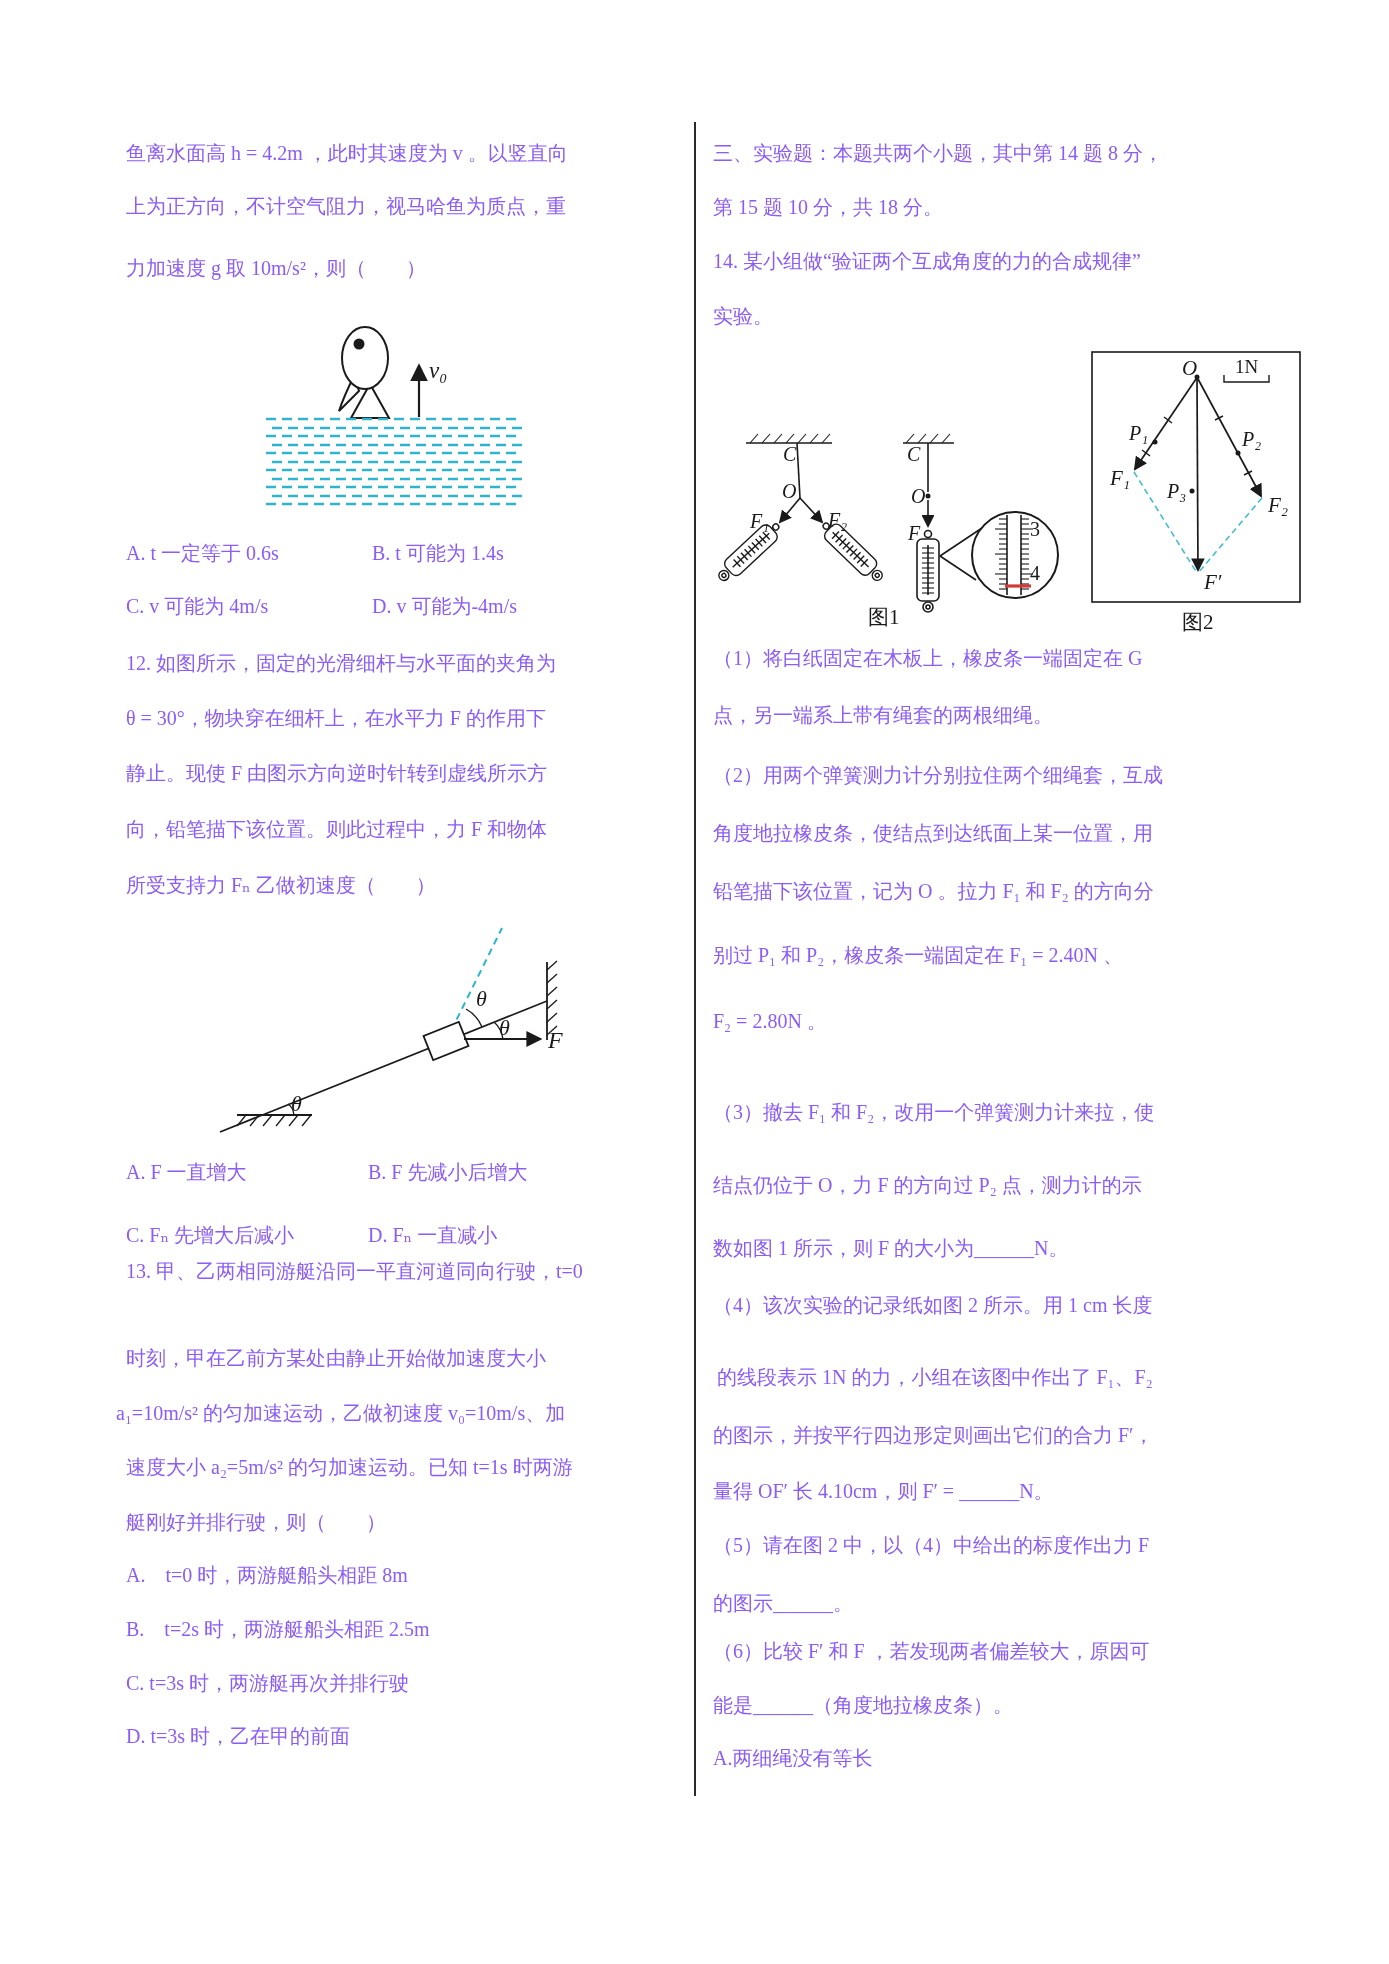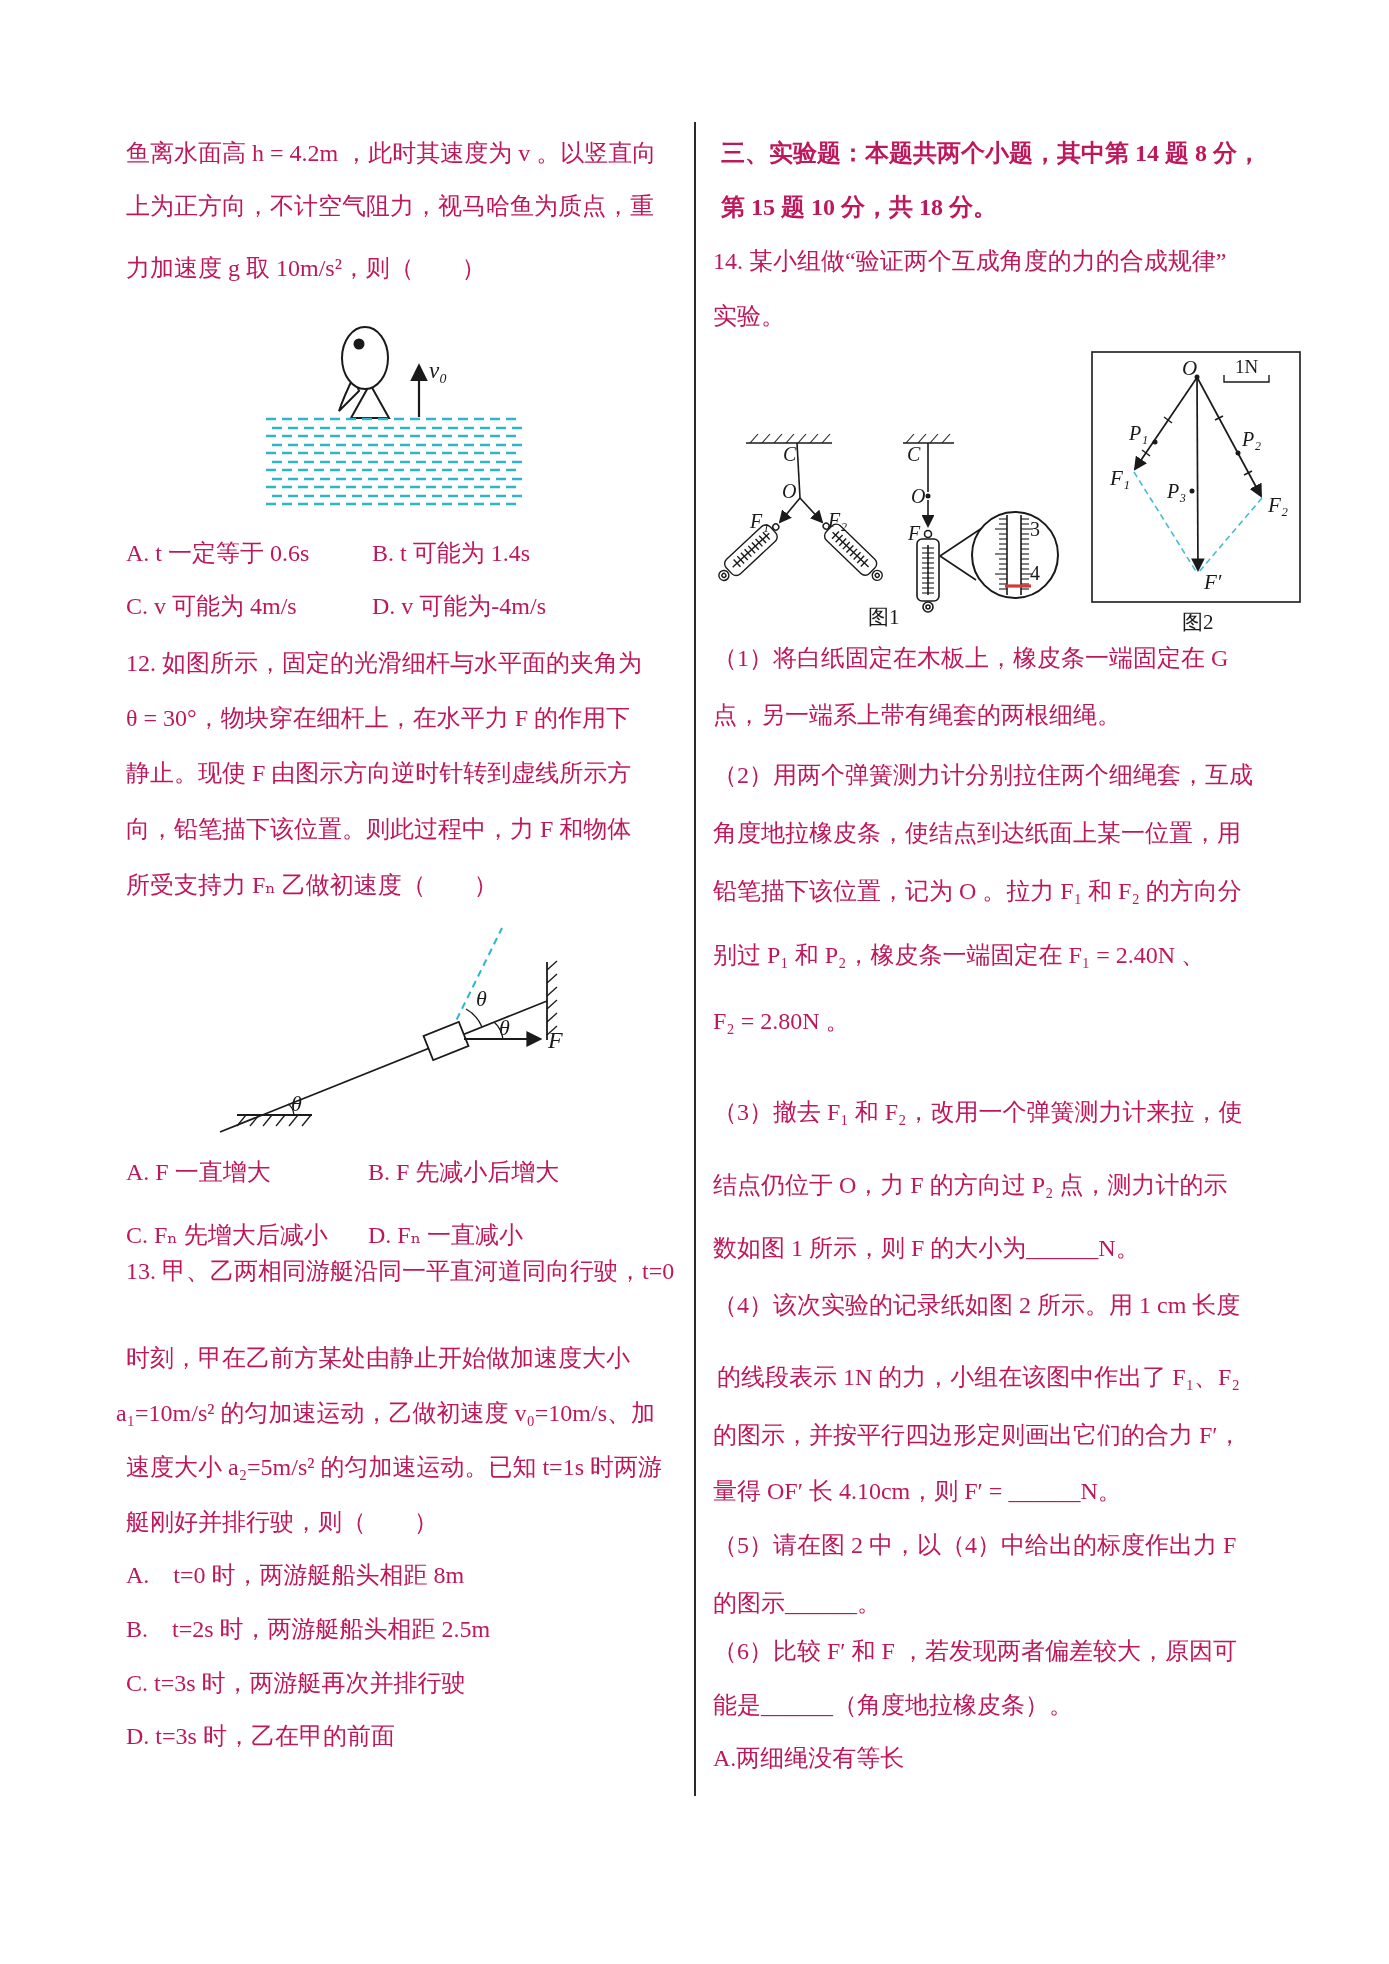--- a/index.html
+++ b/index.html
@@ -1,20 +1,20 @@
 <!DOCTYPE html>
 <html><head>
 <meta charset="utf-8">
 <style>
   html,body{margin:0;padding:0;background:#ffffff;}
   .page{position:relative;width:1389px;height:1964px;background:#ffffff;overflow:hidden;
         font-family:"Liberation Serif","DejaVu Serif",serif;color:#1a1a1a;}
   section{display:contents;}
-  .ln{position:absolute;white-space:nowrap;font-size:24px;line-height:30px;color:#be185d;}
-  .bold{font-weight:700;margin-left:8px;}
+  .ln{position:absolute;white-space:nowrap;font-size:20px;line-height:30px;color:#8b5cf6;}
+  .bold{font-weight:400;}
   .divider{position:absolute;left:694px;top:122px;width:2px;height:1674px;background:#2a2a2a;}
   .fig{position:absolute;}
   svg text{font-family:"Liberation Serif","DejaVu Serif",serif;fill:#1a1a1a;}
   svg .it{font-style:italic;}
 </style>
 </head>
 <body>
 
 <div class="page">
 

